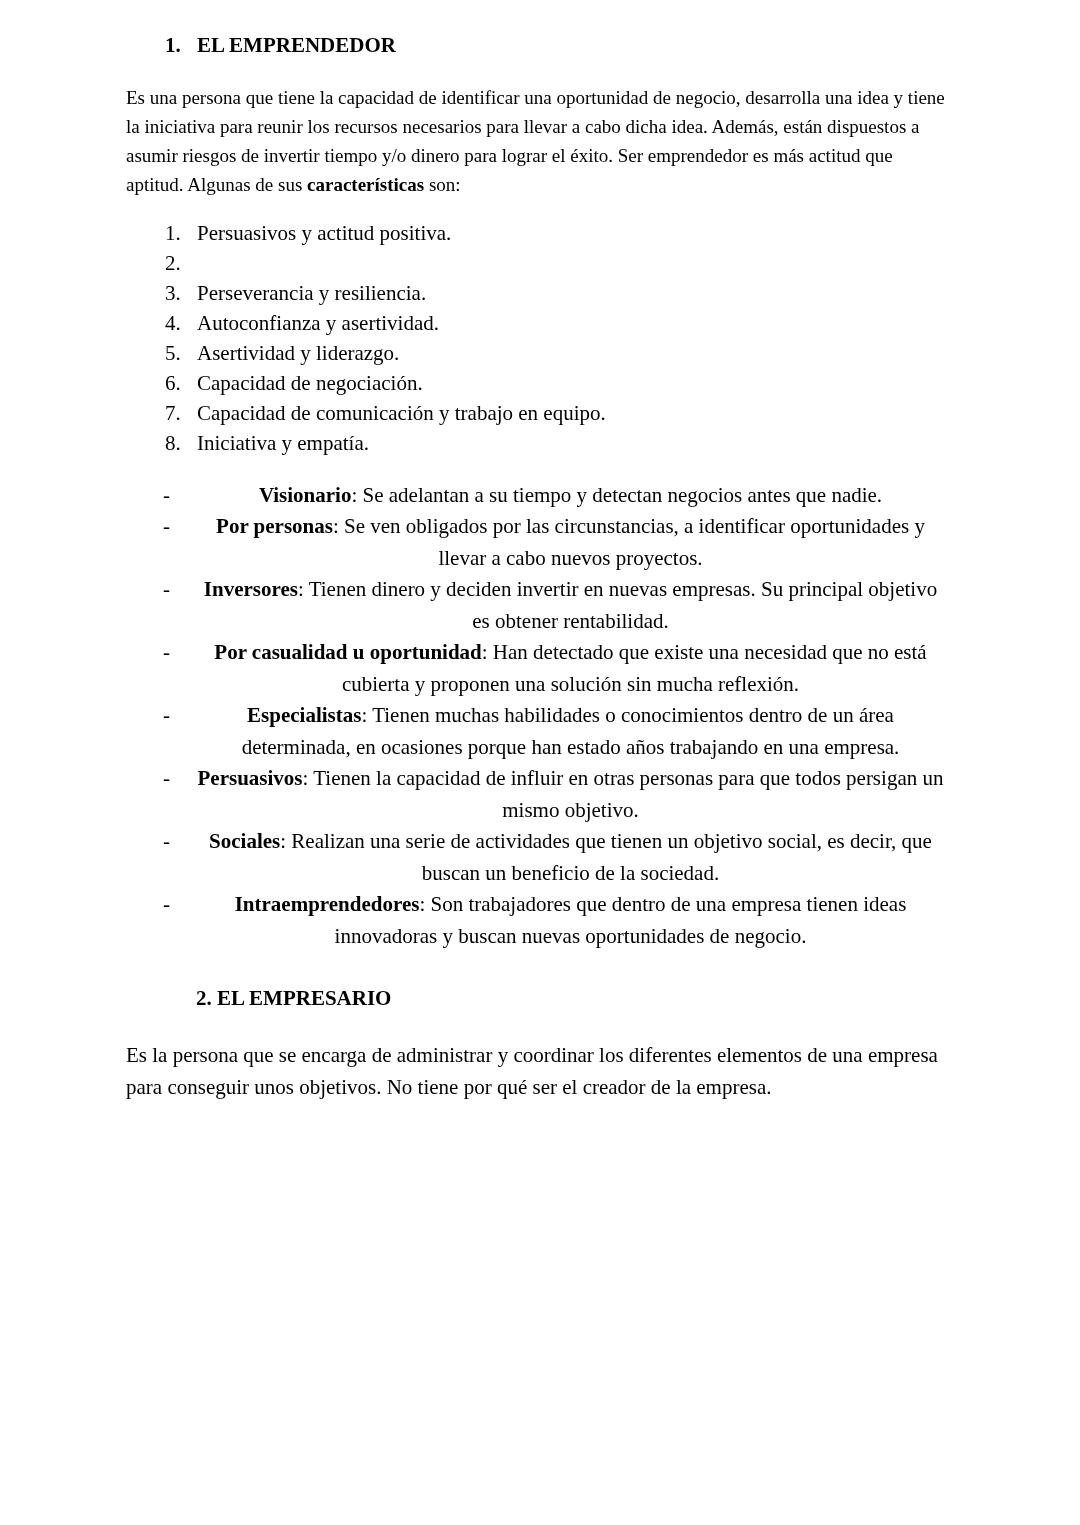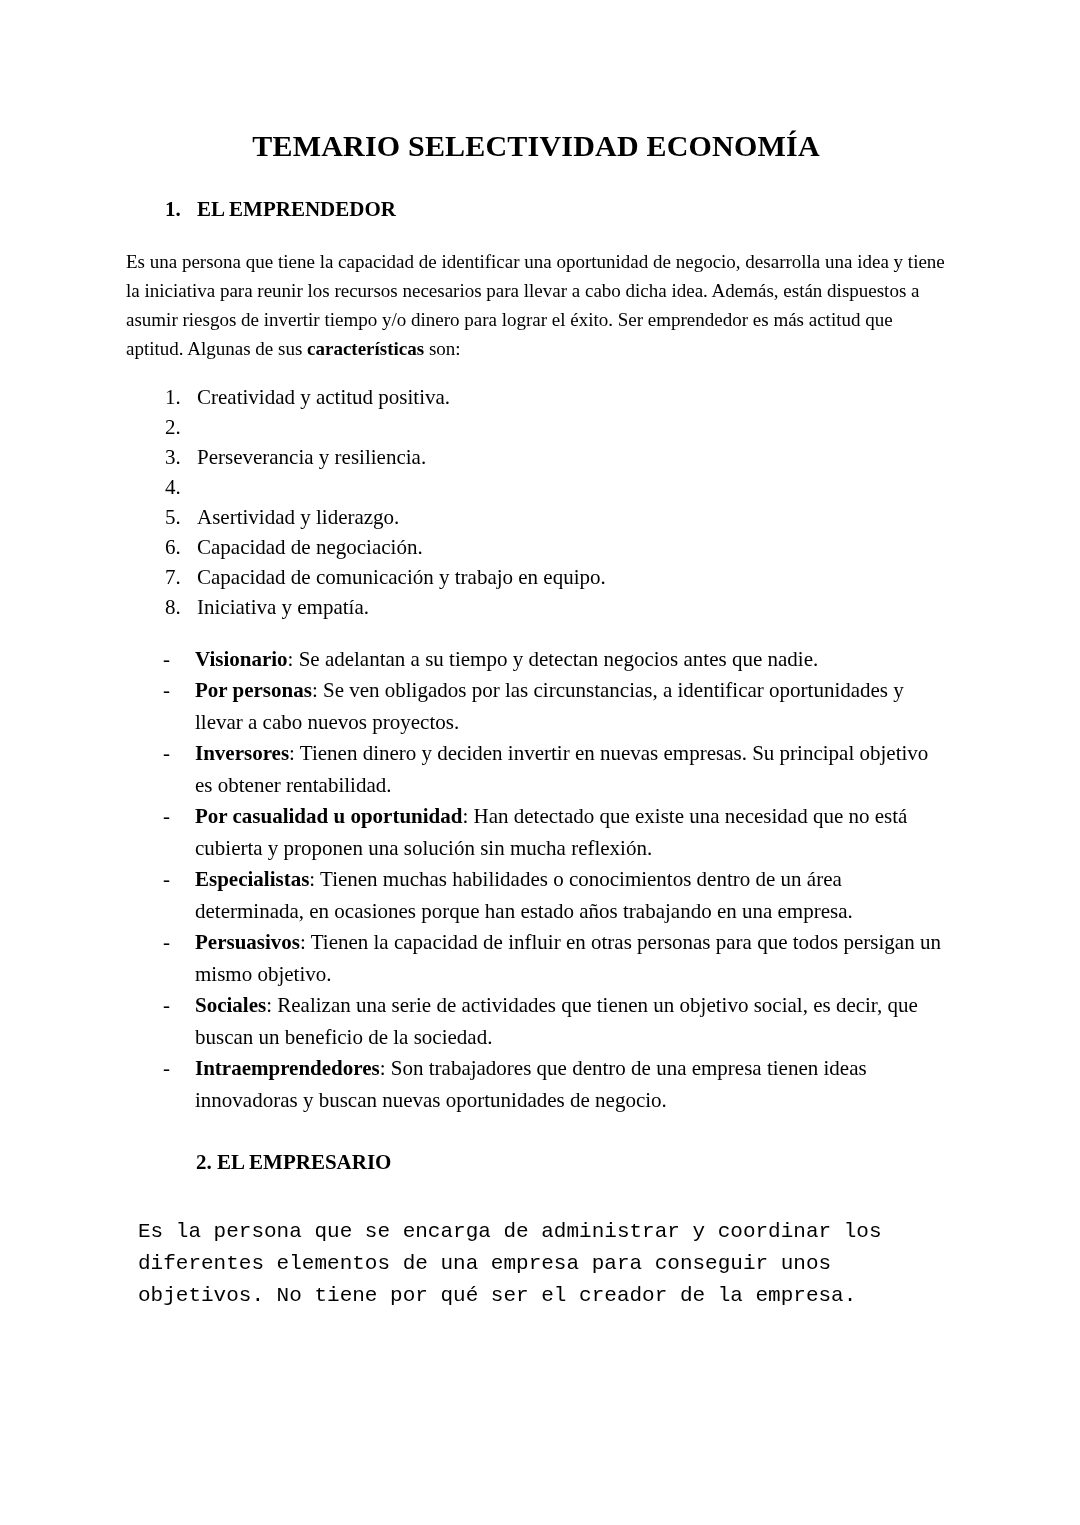--- a/index.html
+++ b/index.html
@@ -103,69 +103,68 @@
     font-size: 21px;
     line-height: 1.5;
     display: flex;
     padding-left: 37px;
     margin-bottom: 0px;
   }
   .dash-list li .marker {
     flex: 0 0 32px;
     width: 32px;
   }
-  .dash-list li .body { flex: 1 1 auto; }
+  .dash-list li .body { flex: 1 1 auto; text-align: center; }
   .dash-list li .term { font-weight: bold; }
 
   .h-section2 {
     font-size: 21px;
     font-weight: bold;
     margin: 0;
     padding-top: 33px;
     padding-left: 70px;
     line-height: 1.3;
   }
   .para-last {
     font-size: 21px;
-    margin: 12px;
+    margin: 0;
     padding-top: 27px;
     line-height: 1.52;
-    font-family: Liberation Mono, monospace;
   }
 </style>
 </head>
 <body>
 
 <div class="page">
   <div class="content">
 
-    <h1 class="doc-title">TEMARIO SELECTIVIDAD ECONOMÍA</h1>
 
 
     <div class="h-numbered">
       <span class="num">1.</span>
       <span>EL EMPRENDEDOR</span>
     </div>
 
     <p class="para"><span>Es una persona que tiene la capacidad de identificar una oportunidad de negocio, desarrolla una idea y tiene la iniciativa para reunir los recursos necesarios para llevar a cabo dicha idea. Además, están dispuestos a asumir riesgos de invertir tiempo y/o dinero para lograr el éxito. Ser emprendedor es más actitud que aptitud. Algunas de sus </span><b>características</b><span> son:</span></p>
 
     <ol class="num-list" id="characteristics-list">
         <li>
           <span class="marker">1.</span>
-          <span>Creatividad y actitud positiva.</span>
+          <span>Persuasivos y actitud positiva.</span>
         </li>
         <li>
           <span class="marker">2.</span>
         </li>
         <li>
           <span class="marker">3.</span>
           <span>Perseverancia y resiliencia.</span>
         </li>
         <li>
           <span class="marker">4.</span>
+          <span>Autoconfianza y asertividad.</span>
         </li>
         <li>
           <span class="marker">5.</span>
           <span>Asertividad y liderazgo.</span>
         </li>
         <li>
           <span class="marker">6.</span>
           <span>Capacidad de negociación.</span>
         </li>
         <li>

